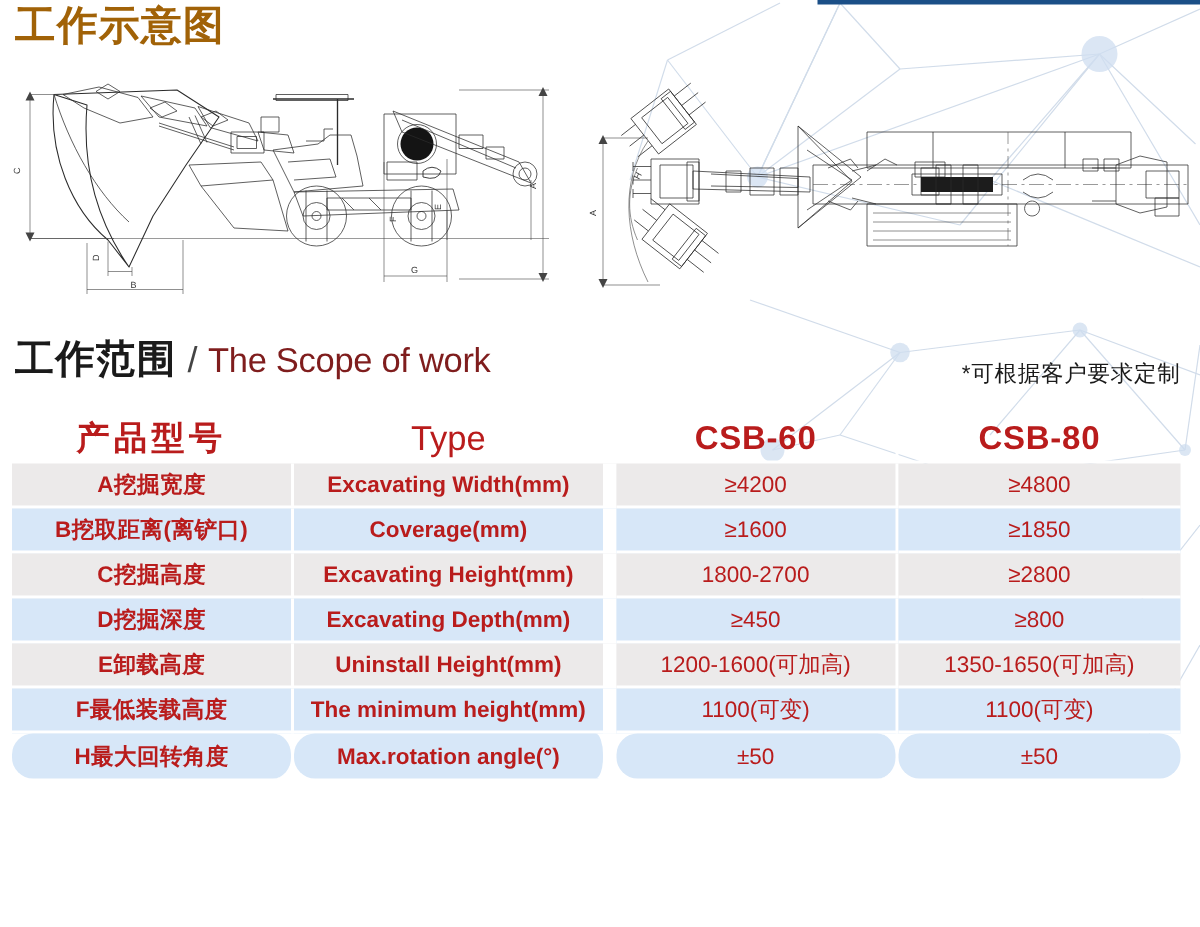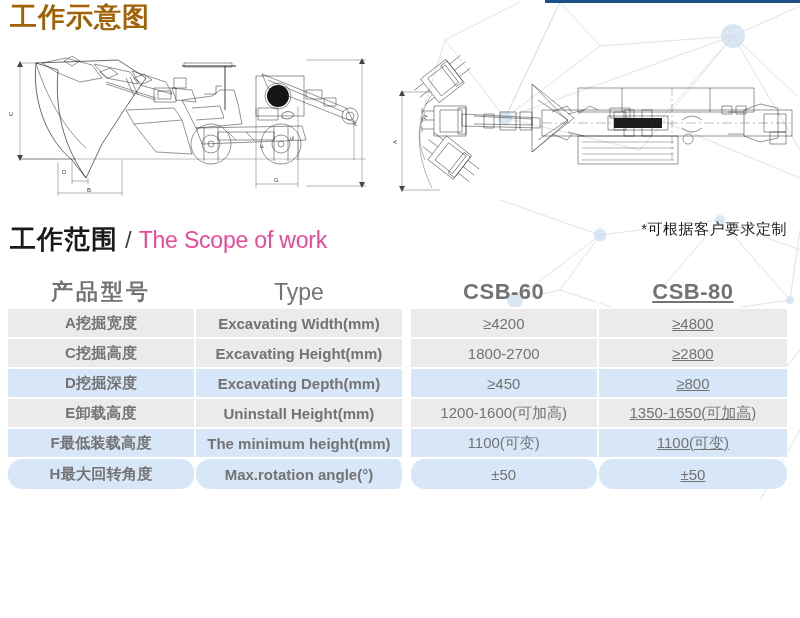--- a/index.html
+++ b/index.html
@@ -21,43 +21,43 @@
     position:absolute;left:10px;top:4px;
     font-size:27px;font-weight:bold;color:#a16207;
     letter-spacing:1px;line-height:1;z-index:4;
   }
   .h2-wrap{
     position:absolute;left:10px;top:222px;z-index:4;
     display:flex;align-items:baseline;
   }
   .h2-cn{font-size:26px;font-weight:bold;color:#1a1a1a;letter-spacing:1px;text-align:center;}
   .h2-sep{font-size:24px;font-weight:400;color:#444;margin:0 7px;}
-  .h2-en{font-size:23px;font-weight:400;color:#ec4899;letter-spacing:-0.2px;}
+  .h2-en{font-size:23px;font-weight:400;color:#7f1d1d;letter-spacing:-0.2px;}
   .note{
-    position:absolute;right:13px;top:220px;z-index:4;
+    position:absolute;right:13px;top:240px;z-index:4;
     font-size:15px;color:#1a1a1a;letter-spacing:.5px;
   }
 
   
   .diagram{position:absolute;z-index:2;}
   #diagram-left{left:6px;top:48px;width:372px;height:152px;}
   #diagram-right{left:392px;top:48px;width:402px;height:152px;}
 
   
   .spec-table{
     position:absolute;left:8px;top:277px;width:779px;z-index:4;
     border-collapse:separate;border-spacing:0;
   }
   .spec-table td,.spec-table th{
     padding:0;margin:16px;vertical-align:middle;text-align:center;
-    color:#737373;box-sizing:border-box;
+    color:#b91c1c;box-sizing:border-box;
     border-right:2px solid #ffffff;
     border-bottom:2px solid #ffffff;
   }
-  .spec-table .c4{border-right:none;text-decoration:underline;}
+  .spec-table .c4{border-right:none;}
   .spec-table tr:last-child td{border-bottom:none;border-radius:14px;}
   
   .spec-table .c2{border-right:9px solid #ffffff;}
   .hdr .c1{font-size:22px;font-weight:bold;letter-spacing:3px;}
   .hdr .c2{font-size:23px;font-weight:400;}
   .hdr .c3,.hdr .c4{font-size:22px;font-weight:bold;letter-spacing:.5px;}
 
   .row td{height:30px;font-size:15px;}
   .row-gray td{background:#eceaea;text-align:center;}
   .row-blue td{background:#d7e7f8;}
@@ -326,20 +326,26 @@
         <th class="c4 w4">CSB-80</th>
       </tr>
     </thead>
     <tbody>
       <tr class="row row-gray">
         <td class="c1 w1">A挖掘宽度</td>
         <td class="c2 w2">Excavating Width(mm)</td>
         <td class="c3 w3">≥4200</td>
         <td class="c4 w4">≥4800</td>
       </tr>
+      <tr class="row row-blue">
+        <td class="c1 w1">B挖取距离(离铲口)</td>
+        <td class="c2 w2">Coverage(mm)</td>
+        <td class="c3 w3">≥1600</td>
+        <td class="c4 w4">≥1850</td>
+      </tr>
       <tr class="row row-gray">
         <td class="c1 w1">C挖掘高度</td>
         <td class="c2 w2">Excavating Height(mm)</td>
         <td class="c3 w3">1800-2700</td>
         <td class="c4 w4">≥2800</td>
       </tr>
       <tr class="row row-blue">
         <td class="c1 w1">D挖掘深度</td>
         <td class="c2 w2">Excavating Depth(mm)</td>
         <td class="c3 w3">≥450</td>

